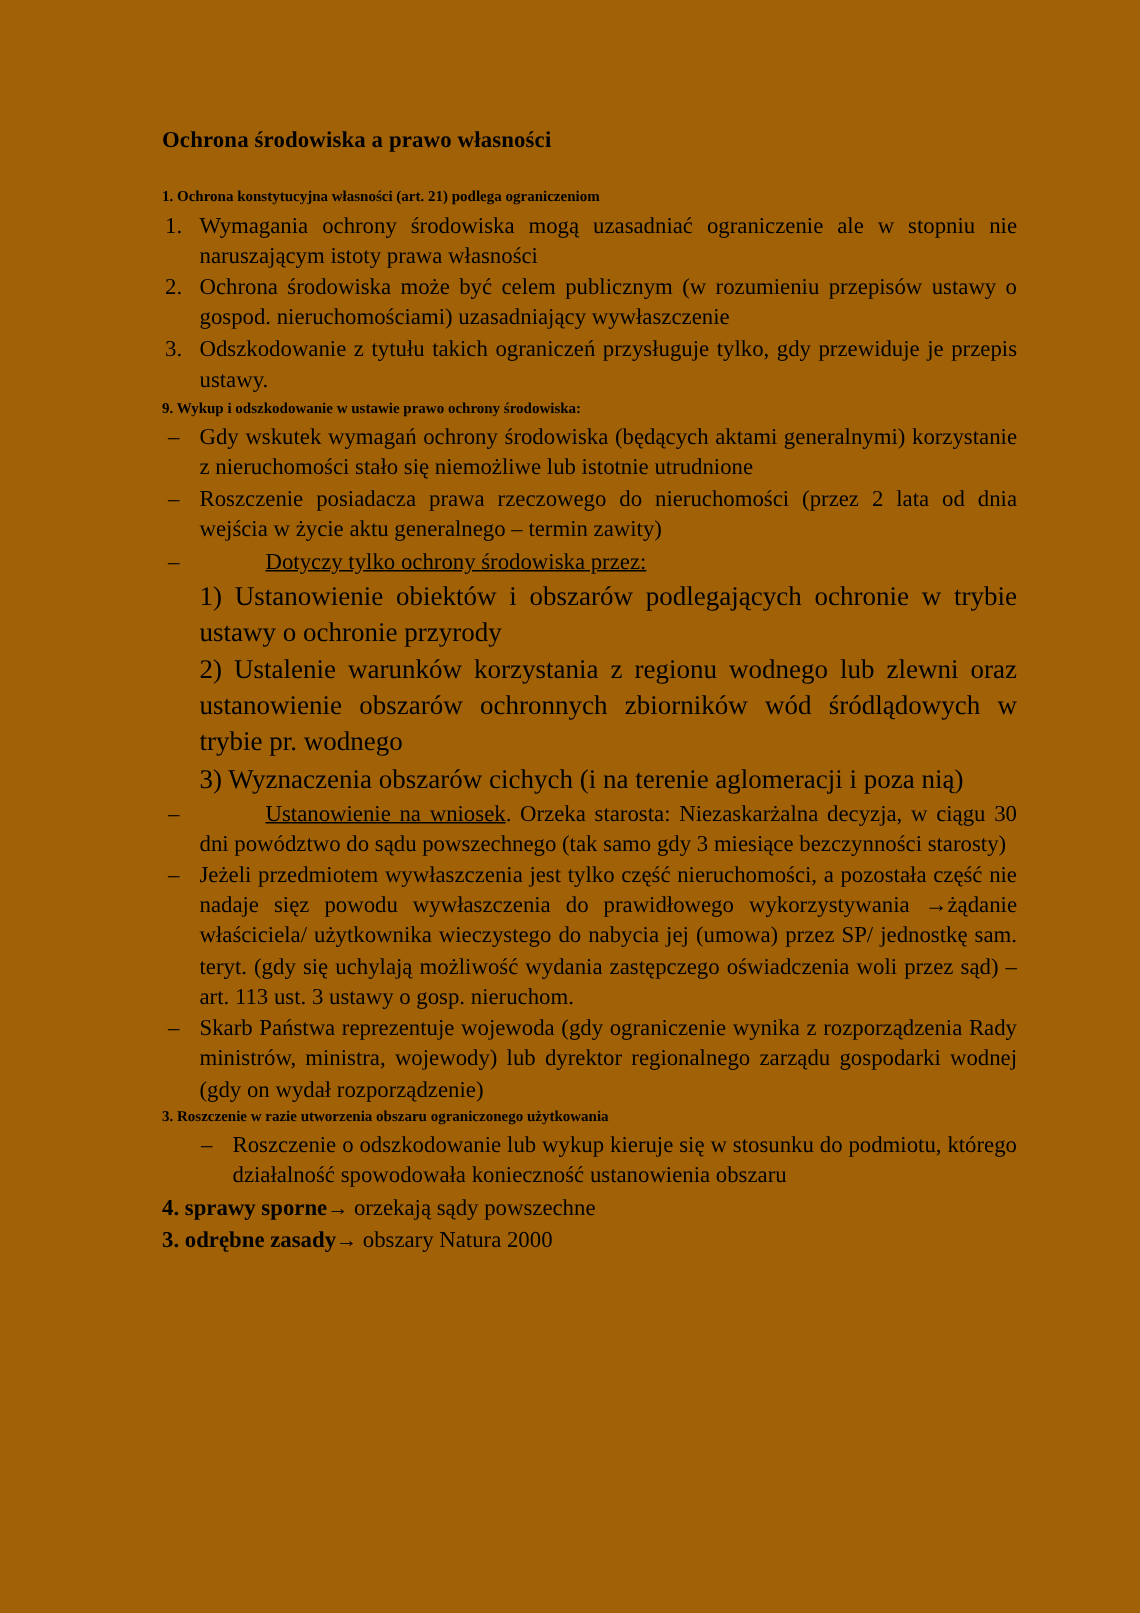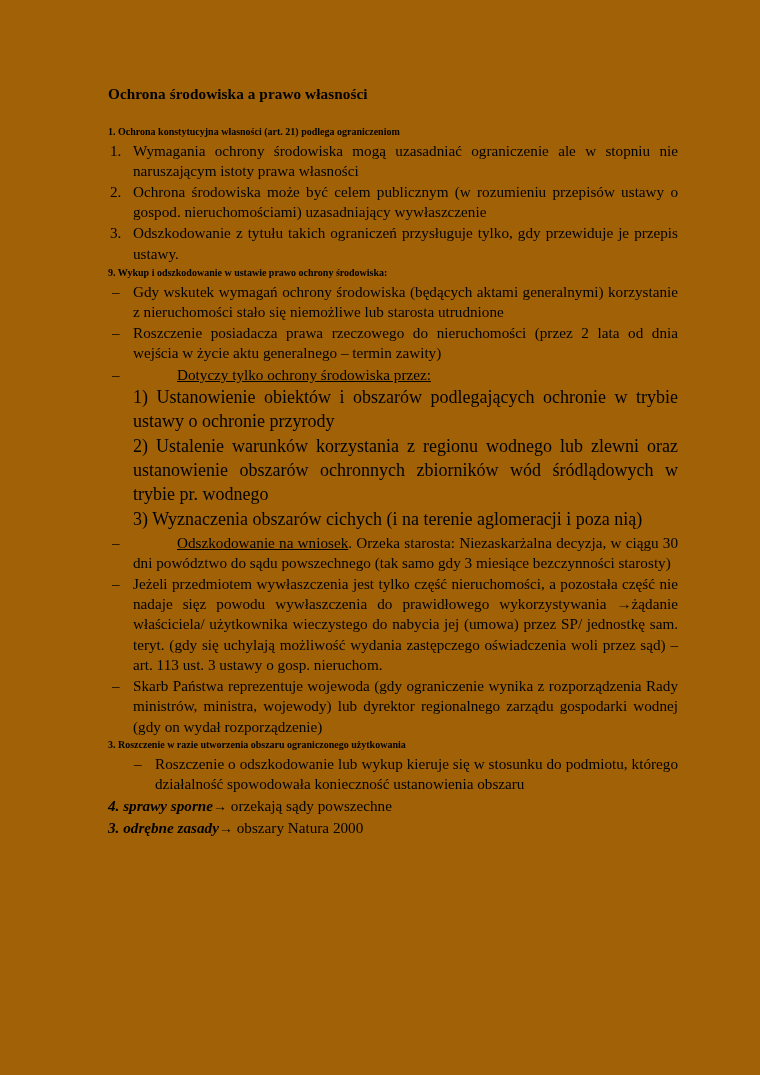--- a/index.html
+++ b/index.html
@@ -97,21 +97,20 @@
     text-decoration: underline;
     margin-left: 44px;
   }
   .plain-line {
     font-size: 15.2px;
     line-height: 1.4;
     margin: 0;
   }
   .plain-line b {
     font-weight: bold;
-    font-style: italic;
   }
   .arrow {
     font-family: "Liberation Sans", sans-serif;
     font-size: 14px;
   }
 </style>
 </head>
 <body>
 
 <div class="page">
@@ -135,40 +134,40 @@
           <span>Odszkodowanie z tytułu takich ograniczeń przysługuje tylko, gdy przewiduje je przepis ustawy.</span>
         </li>
       </ol>
     </div>
 
     <div class="section">
       <div class="section-head tight">9. Wykup i odszkodowanie w ustawie prawo ochrony środowiska:</div>
       <ul class="dashlist">
         <li>
           <span class="dash">–</span>
-          <span>Gdy wskutek wymagań ochrony środowiska (będących aktami generalnymi) korzystanie z nieruchomości stało się niemożliwe lub starosta utrudnione</span>
+          <span>Gdy wskutek wymagań ochrony środowiska (będących aktami generalnymi) korzystanie z nieruchomości stało się niemożliwe lub istotnie utrudnione</span>
         </li>
         <li>
           <span class="dash">–</span>
           <span>Roszczenie posiadacza prawa rzeczowego do nieruchomości (przez 2 lata od dnia wejścia w życie aktu generalnego – termin zawity)</span>
         </li>
         <li>
           <span class="dash">–</span>
           <span class="u">Dotyczy tylko ochrony środowiska przez:</span>
         </li>
       </ul>
 
       <div class="sub-para">1) Ustanowienie obiektów i obszarów podlegających ochronie w trybie ustawy o ochronie przyrody</div>
       <div class="sub-para">2) Ustalenie warunków korzystania z regionu wodnego lub zlewni oraz ustanowienie obszarów ochronnych zbiorników wód śródlądowych w trybie pr. wodnego</div>
       <div class="sub-para">3) Wyznaczenia obszarów cichych (i na terenie aglomeracji i poza nią)</div>
 
       <ul class="dashlist">
         <li>
           <span class="dash">–</span>
-          <span class="u">Odszkodowanie na wniosek</span><span>. Orzeka starosta: Niezaskarżalna decyzja, w ciągu 30 dni powództwo do sądu powszechnego (tak samo gdy 3 miesiące bezczynności starosty)</span>
+          <span class="u">Ustanowienie na wniosek</span><span>. Orzeka starosta: Niezaskarżalna decyzja, w ciągu 30 dni powództwo do sądu powszechnego (tak samo gdy 3 miesiące bezczynności starosty)</span>
         </li>
         <li>
           <span class="dash">–</span>
           <span>Jeżeli przedmiotem wywłaszczenia jest tylko część nieruchomości, a pozostała część nie nadaje sięz powodu wywłaszczenia do prawidłowego wykorzystywania →żądanie właściciela/ użytkownika wieczystego do nabycia jej (umowa) przez SP/ jednostkę sam. teryt. (gdy się uchylają możliwość wydania zastępczego oświadczenia woli przez sąd) – art. 113 ust. 3 ustawy o gosp. nieruchom.</span>
         </li>
         <li>
           <span class="dash">–</span>
           <span>Skarb Państwa reprezentuje wojewoda (gdy ograniczenie wynika z rozporządzenia Rady ministrów, ministra, wojewody)  lub dyrektor regionalnego zarządu gospodarki wodnej (gdy on wydał rozporządzenie)</span>
         </li>
       </ul>

